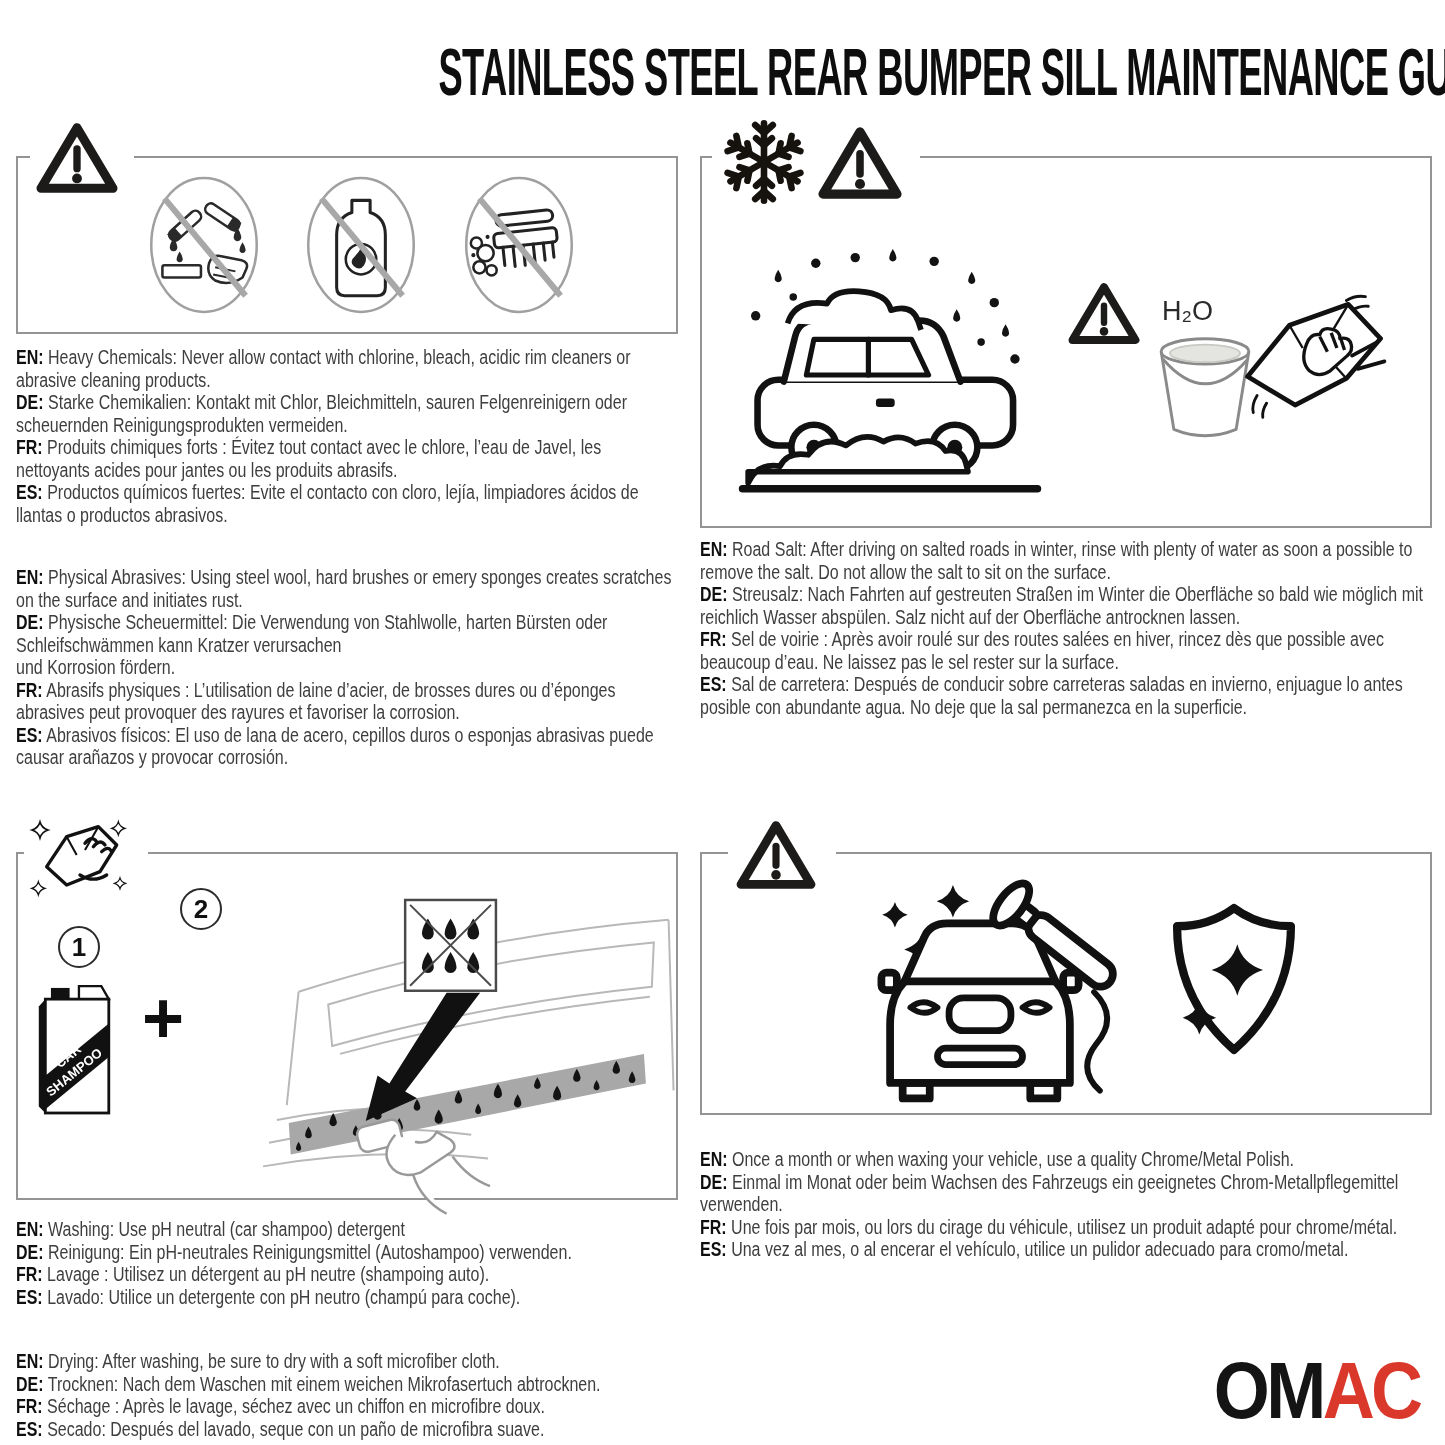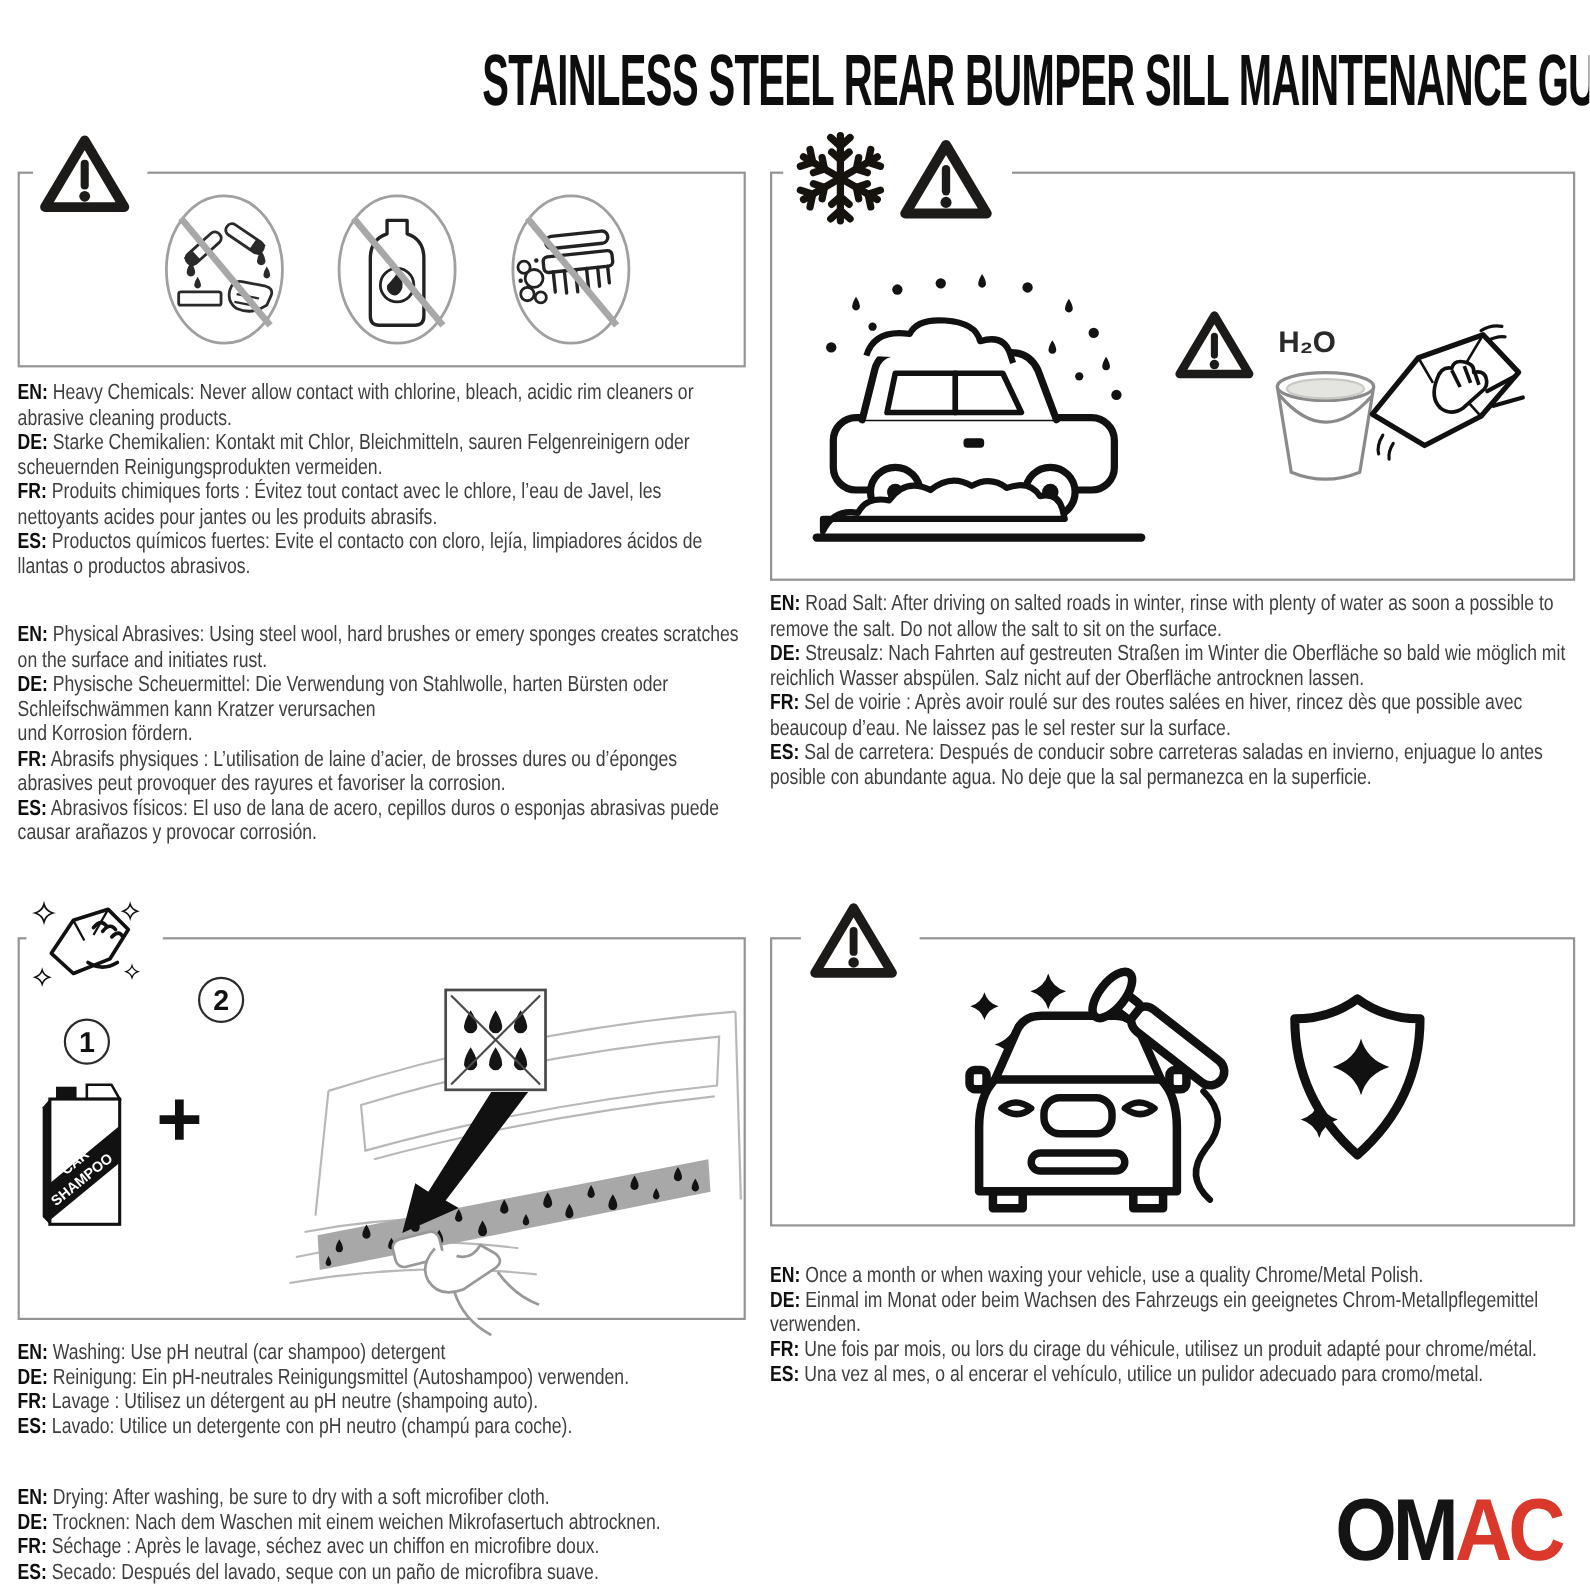--- a/index.html
+++ b/index.html
@@ -11,21 +11,21 @@
   .box{position:absolute;border:2px solid #949494;background:#fff;box-sizing:border-box;}
   .hdr-icon{position:absolute;background:#fff;padding:0 6px;z-index:3;}
   .tblock{position:absolute;font-size:20px;line-height:22.5px;color:#3e3e3e;
         transform:scaleX(0.8);transform-origin:0 0;}
   .lrow{margin:0 0 0 0;}
   .ltag{font-weight:700;color:#0f0f0f;}
   .ltxt{white-space:pre-line;}
   .stepcirc{position:absolute;width:38px;height:38px;border:2.5px solid #2b2b2b;border-radius:50%;
         background:#fff;text-align:center;line-height:38px;font-size:26px;font-weight:700;color:#111;z-index:2;}
   .plus{position:absolute;font-size:72px;font-weight:700;color:#101010;line-height:1;}
-  .h2o{position:absolute;font-size:27px;color:#2a2a2a;font-weight:bold;}
+  .h2o{position:absolute;font-size:27px;color:#2a2a2a;}
   .logo{position:absolute;right:26px;bottom:14px;font-weight:700;font-size:80px;
         letter-spacing:-4px;transform:scaleX(0.9);transform-origin:right bottom;line-height:1;}
   .logo .lb{color:#141414;} .logo .lr{color:#DB382C;}
   svg{position:absolute;overflow:visible;}
 </style>
 </head>
 <body>
 
 <div class="page">
 

